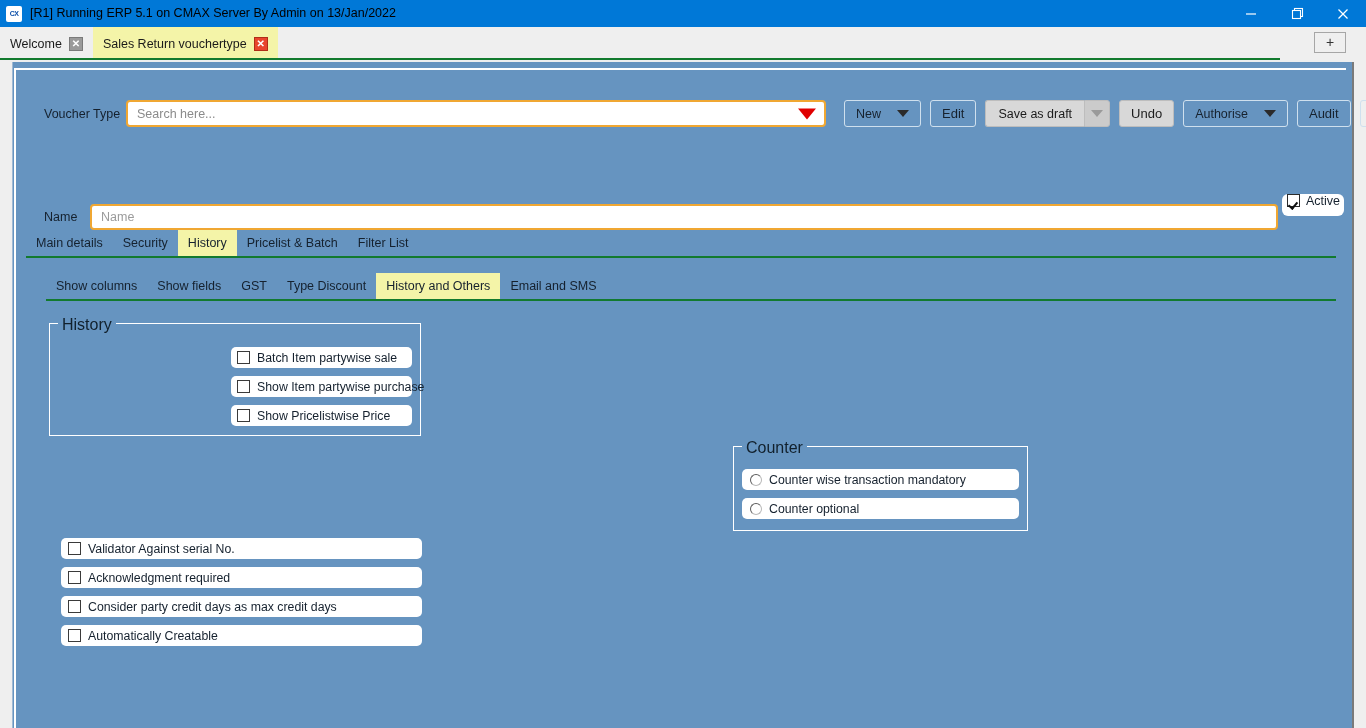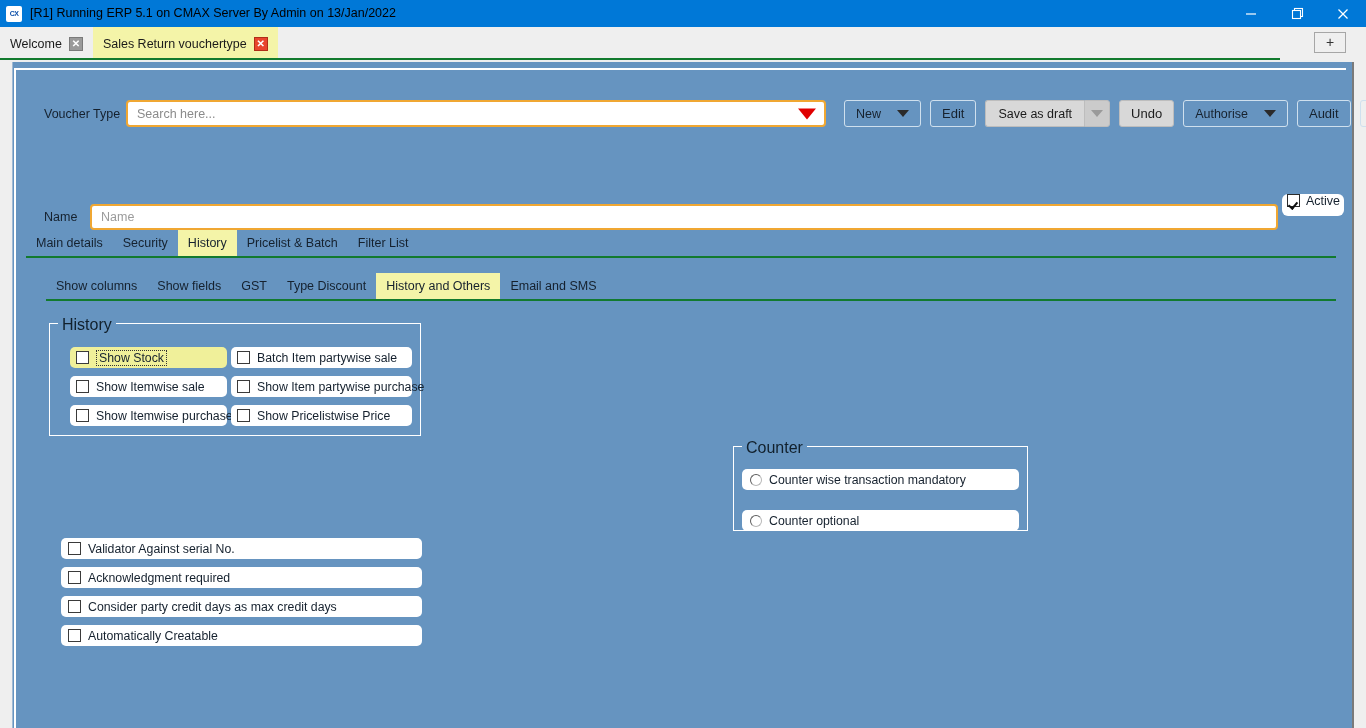--- a/index.html
+++ b/index.html
@@ -235,21 +235,21 @@
 
   
   #hist-c1 { position: absolute; left: 54px; top: 277px; width: 157px; }
   #hist-c2 { position: absolute; left: 215px; top: 277px; width: 181px; }
   .hist-col > .pill { margin-bottom: 8px; }
   #hist-c1 > .pill { width: 157px; }
   #hist-c2 > .pill { width: 181px; }
 
   
   #counter-rows { position: absolute; left: 726px; top: 399px; width: 277px; }
-  #counter-rows > .pill { width: 277px; height: 21px; margin-bottom: 20px; padding-left: 8px; }
+  #counter-rows > .pill { width: 277px; height: 21px; margin-bottom: 8px; padding-left: 8px; }
 
   
   #bottom-opts { position: absolute; left: 45px; top: 468px; width: 361px; }
   #bottom-opts > .pill {
     width: 361px; height: 21px; margin-bottom: 8px; padding-left: 7px;
   }
 </style>
 </head>
 <body>
 
@@ -351,34 +351,20 @@
     <div class="t">GST</div>
     <div class="t">Type Discount</div>
     <div class="t active">History and Others</div>
     <div class="t">Email and SMS</div>
   </div>
 
   <div class="groupbox" id="gb-history">
     <span class="gb-legend">History</span>
   </div>
 
-  <div class="hist-col" id="hist-c1">
-    <div class="pill hl">
-      <span class="cbx thin"></span>
-      <span class="focusring">Show Stock</span>
-    </div>
-    <div class="pill">
-      <span class="cbx thin"></span>
-      <span>Show Itemwise sale</span>
-    </div>
-    <div class="pill">
-      <span class="cbx thin"></span>
-      <span>Show Itemwise purchase</span>
-    </div>
-  </div>
 
   <div class="hist-col" id="hist-c2">
     <div class="pill">
       <span class="cbx thin"></span>
       <span>Batch Item partywise sale</span>
     </div>
     <div class="pill">
       <span class="cbx thin"></span>
       <span>Show Item partywise purchase</span>
     </div>

